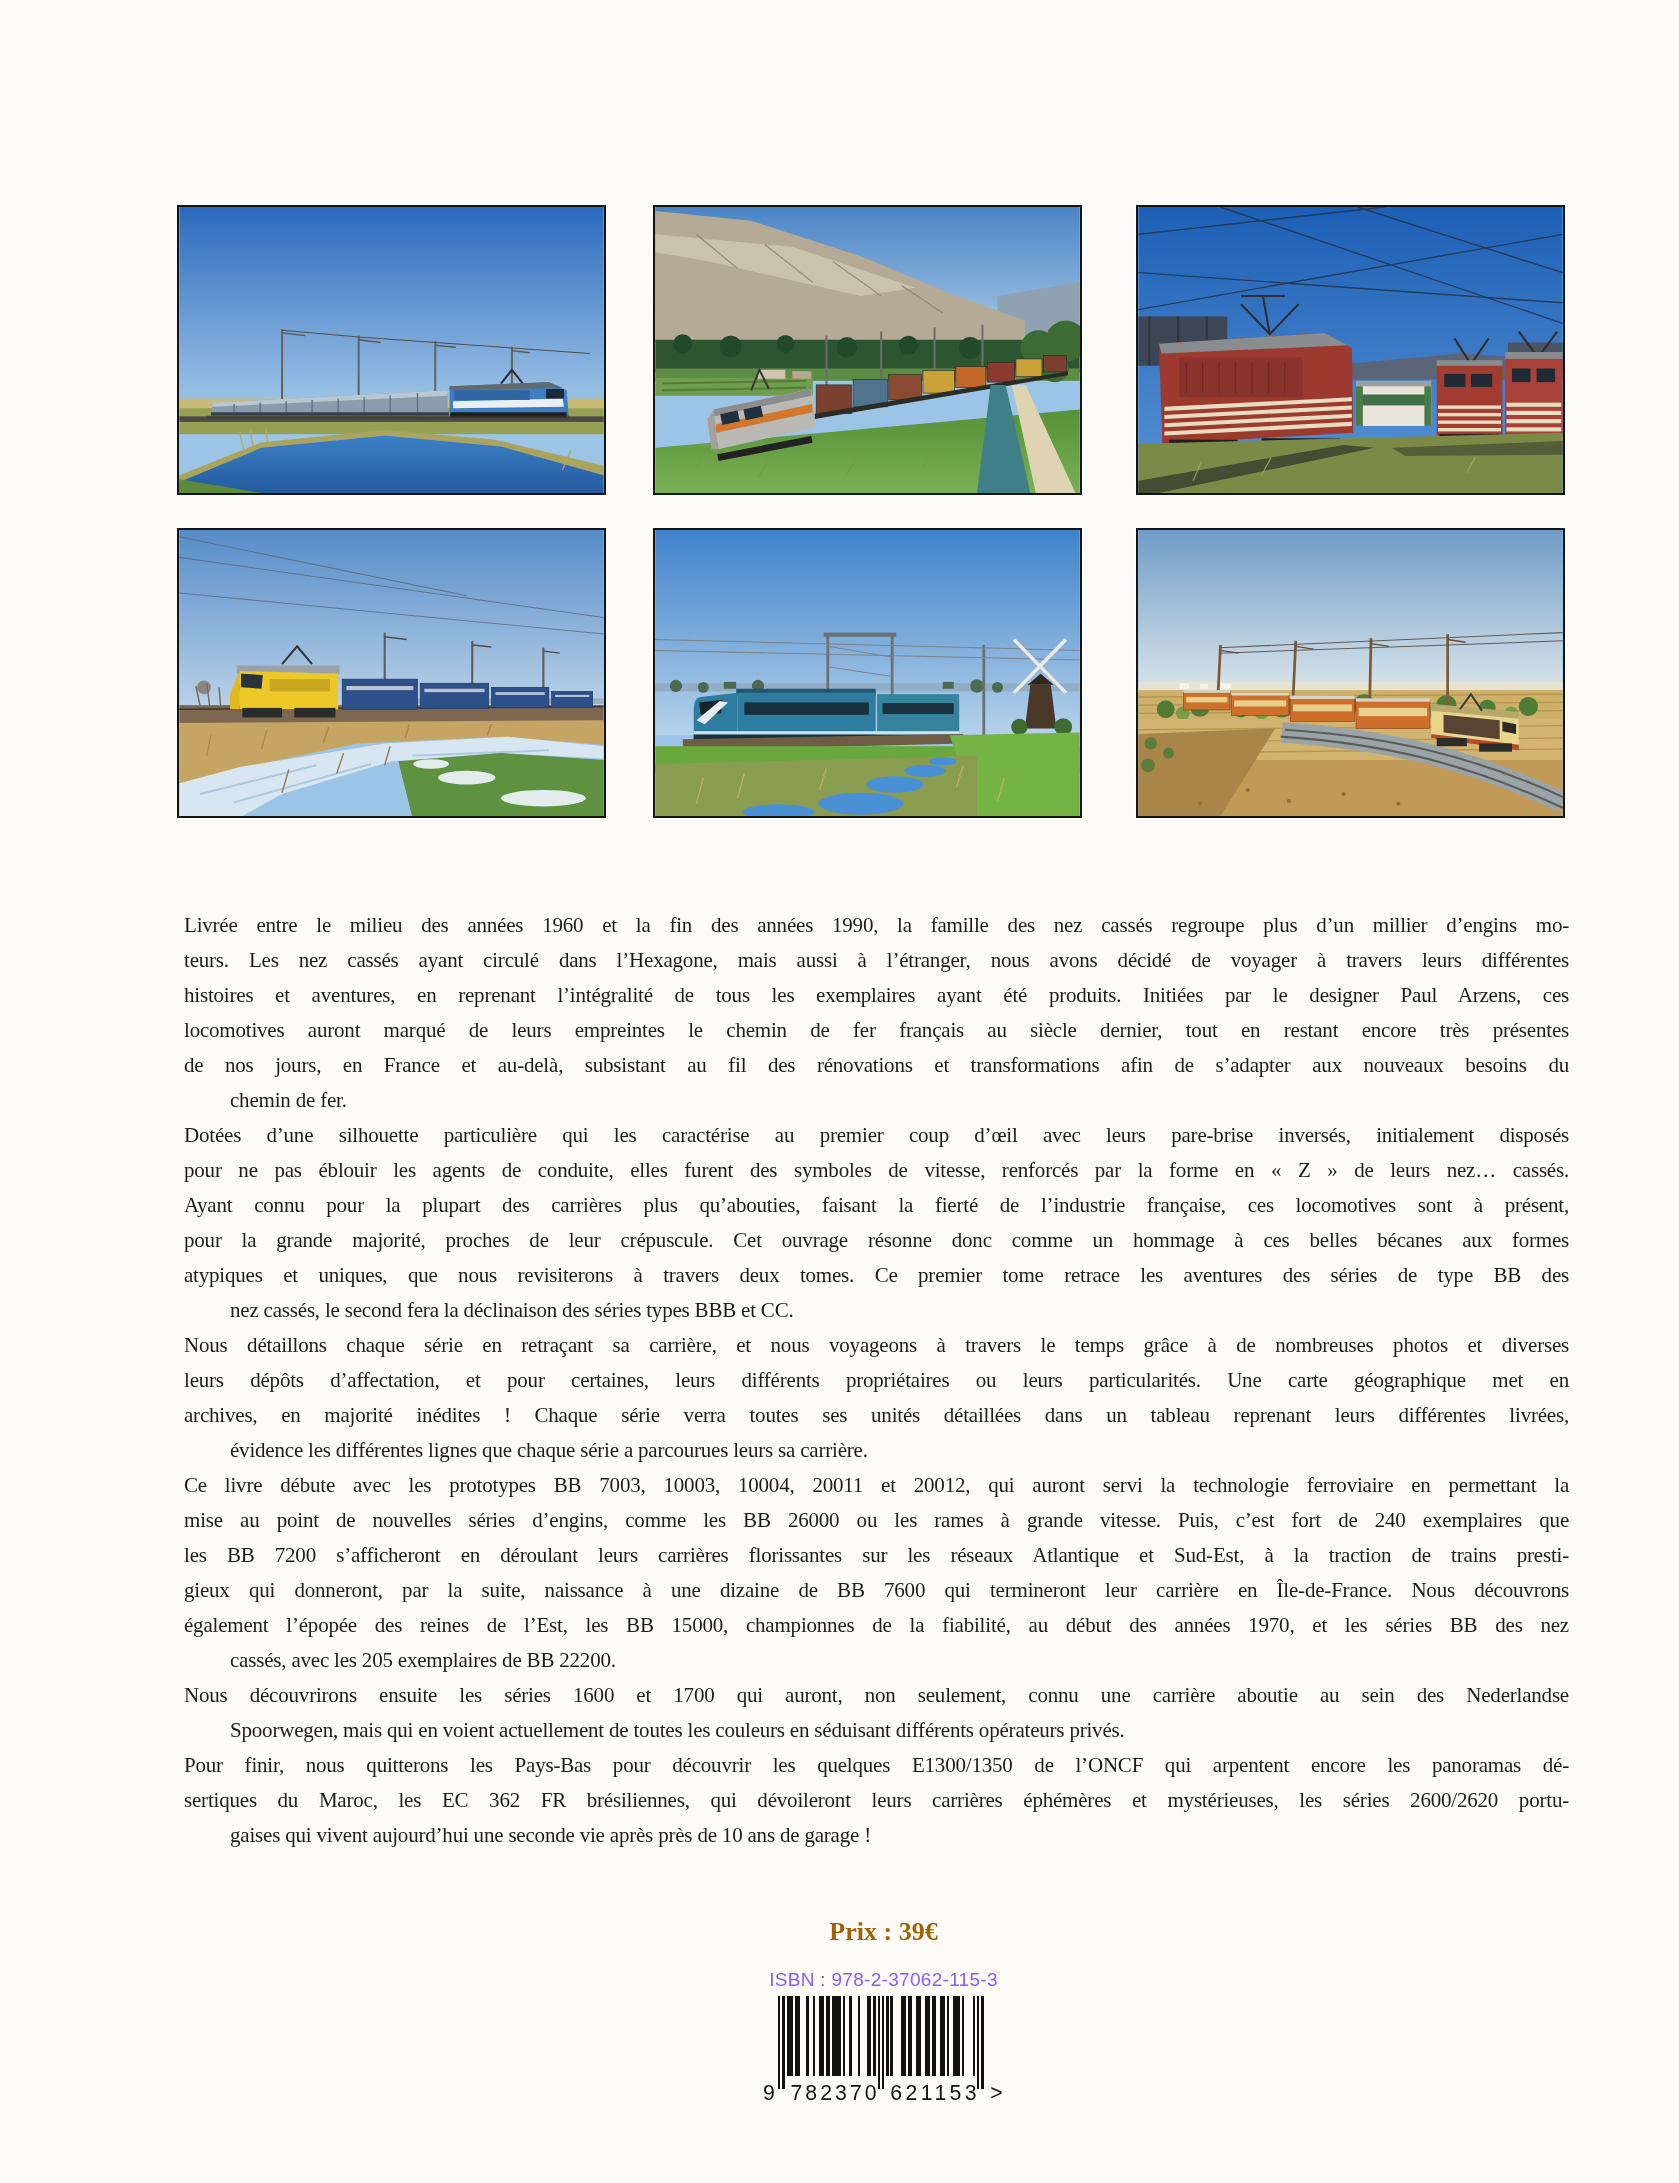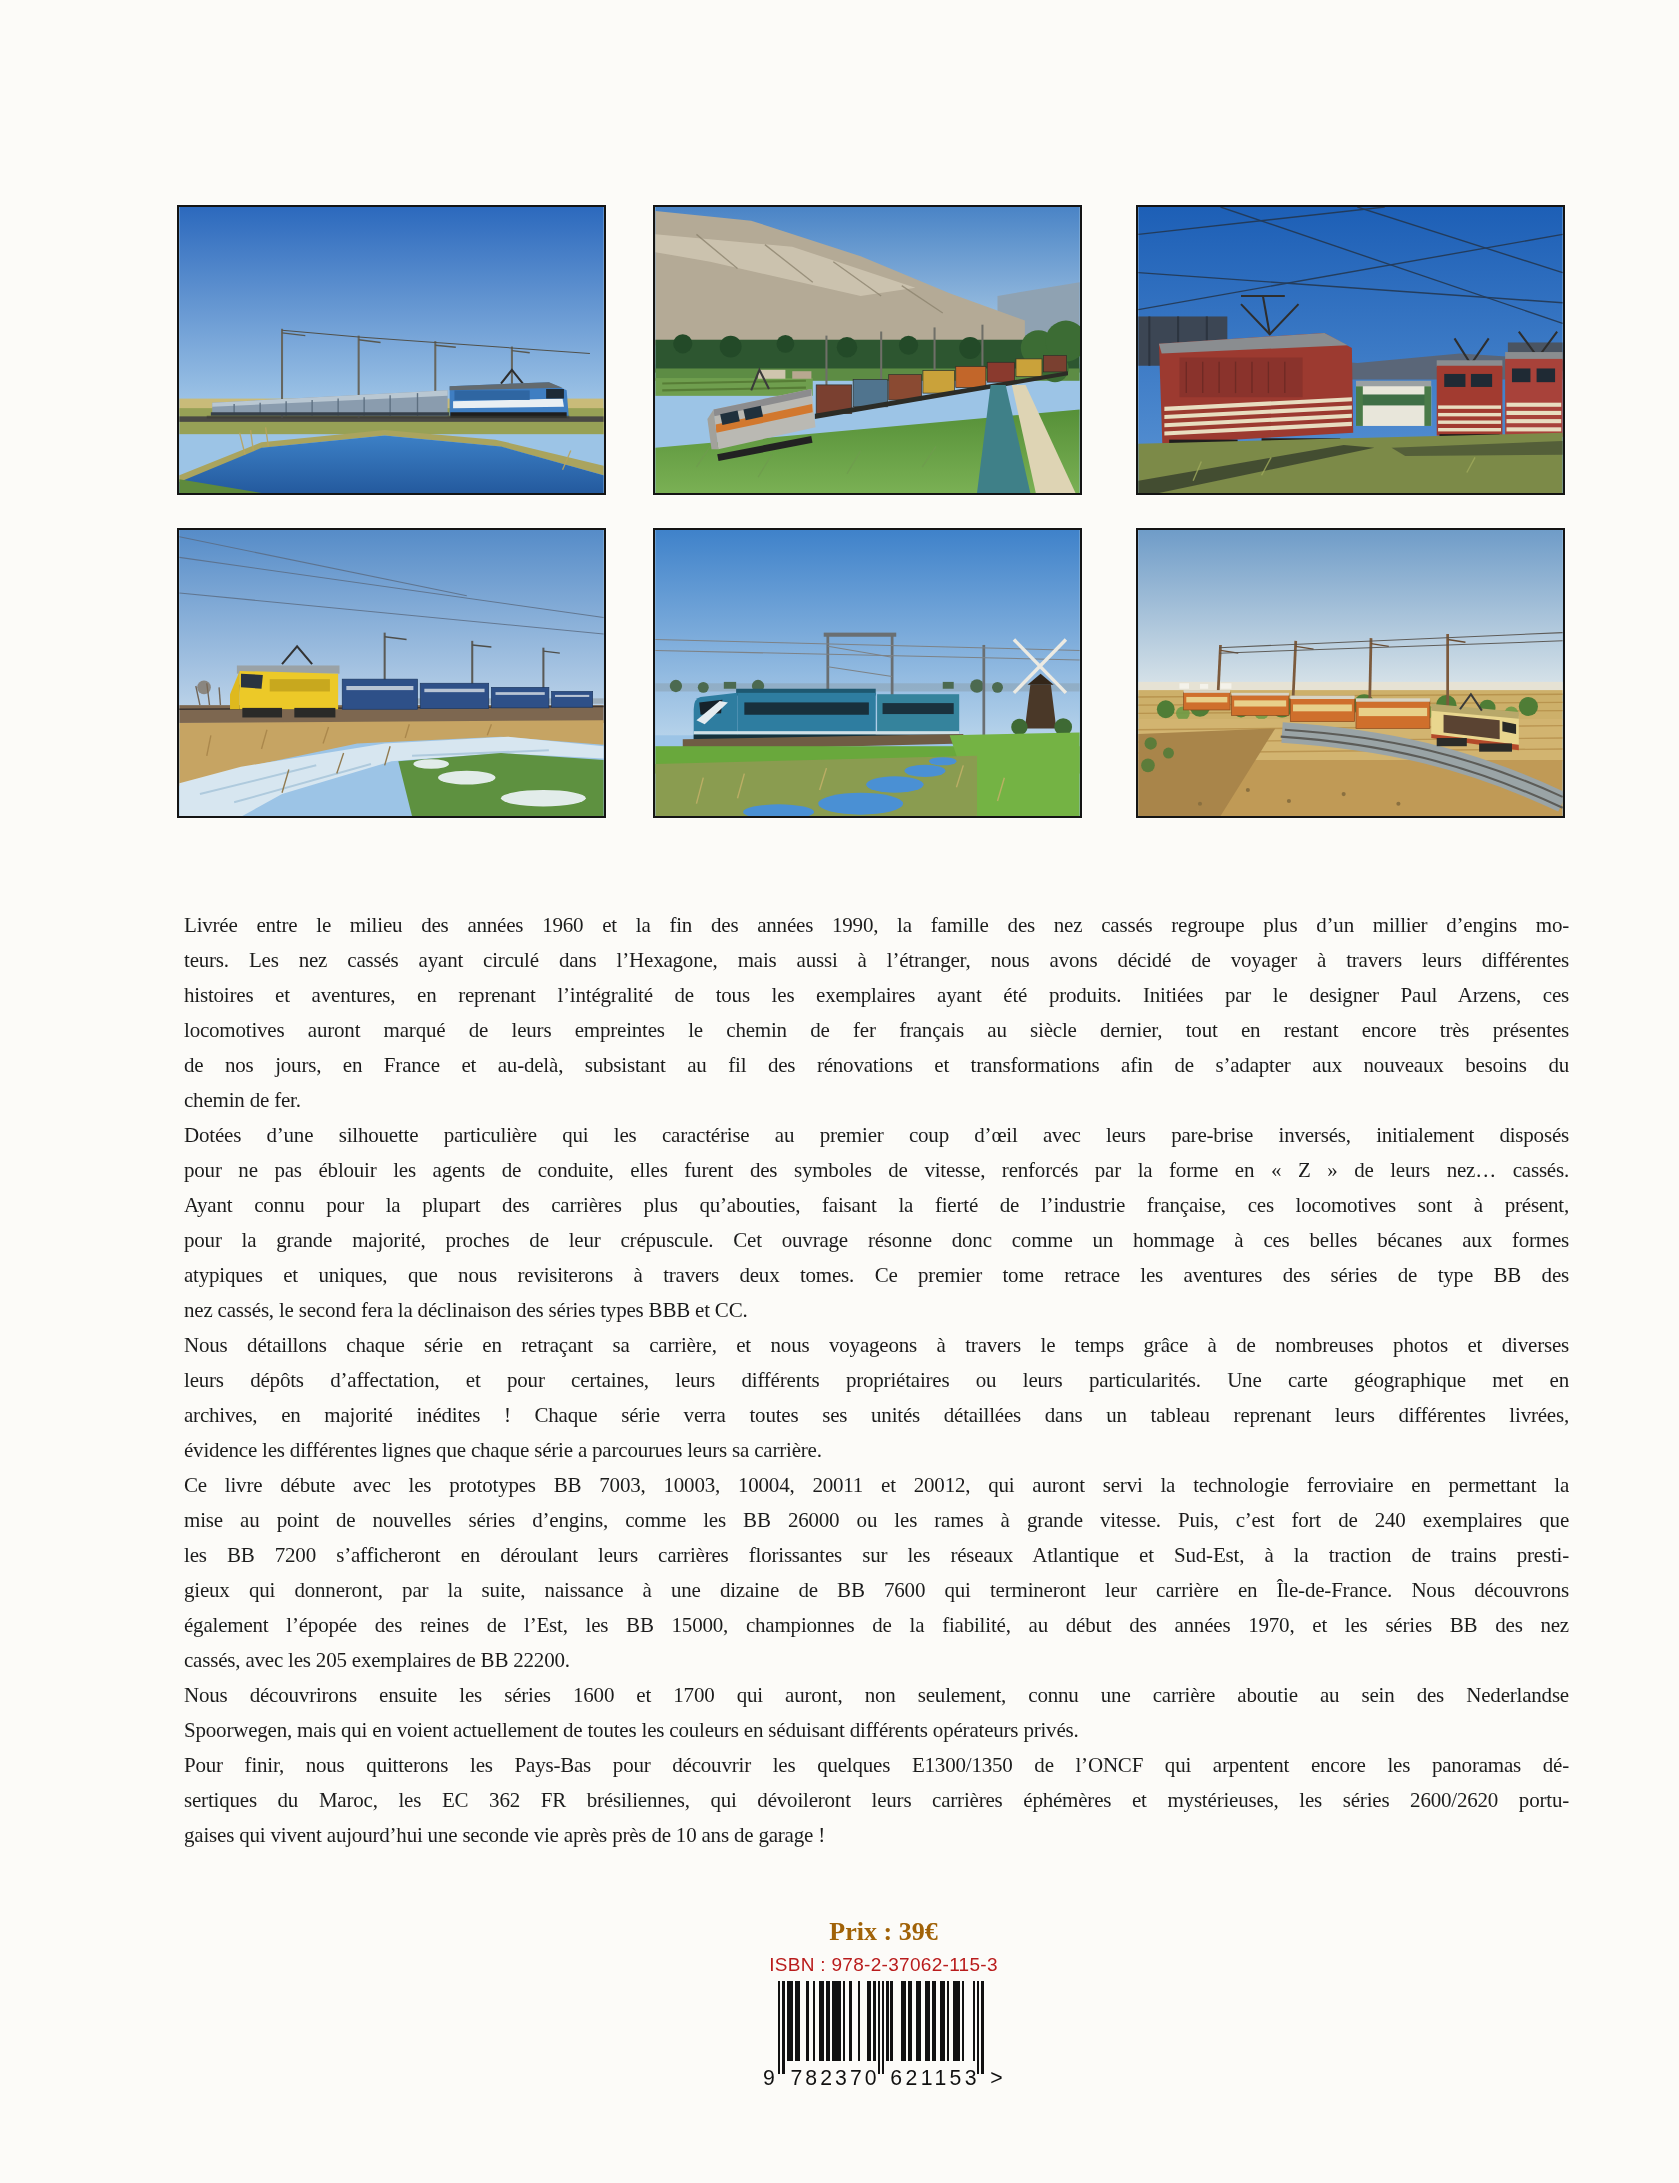--- a/index.html
+++ b/index.html
@@ -23,33 +23,34 @@
   .photo svg{display:block;width:425px;height:286px;}
   #body-text{
     position:absolute;left:184px;top:908px;width:1385px;
   }
   .bodyline{
     height:35px;line-height:35px;
     font-size:21px;letter-spacing:-0.2px;
     text-align:justify;text-align-last:justify;
     overflow:hidden;white-space:normal;
   }
-  .bodyline.last{text-align-last:left;}
+  .bodyline.last{text-align-last:left;margin-left:46px;}
   #price-label{
     position:absolute;left:678px;top:1917px;width:411px;
     text-align:center;font-size:26px;font-weight:bold;color:#a16207;
   }
   #barcode-group{
     position:absolute;left:760px;top:1954px;width:247px;
   }
   #isbn-label{
     display:block;text-align:center;
     font-family:"Liberation Sans", sans-serif;
-    font-size:19px;color:#b91c1c;letter-spacing:0.3px;
+    font-size:19px;color:#8b5cf6;letter-spacing:0.3px;
     margin-bottom:2.7px;
+    margin-top:15px;
   }
   #barcode-svg{display:block;margin:0 auto;}
   .bc-digit{
     font-family:"Liberation Sans", sans-serif;
     font-size:31px;fill:#111;
   }
 </style>
 </head>
 <body>
 

